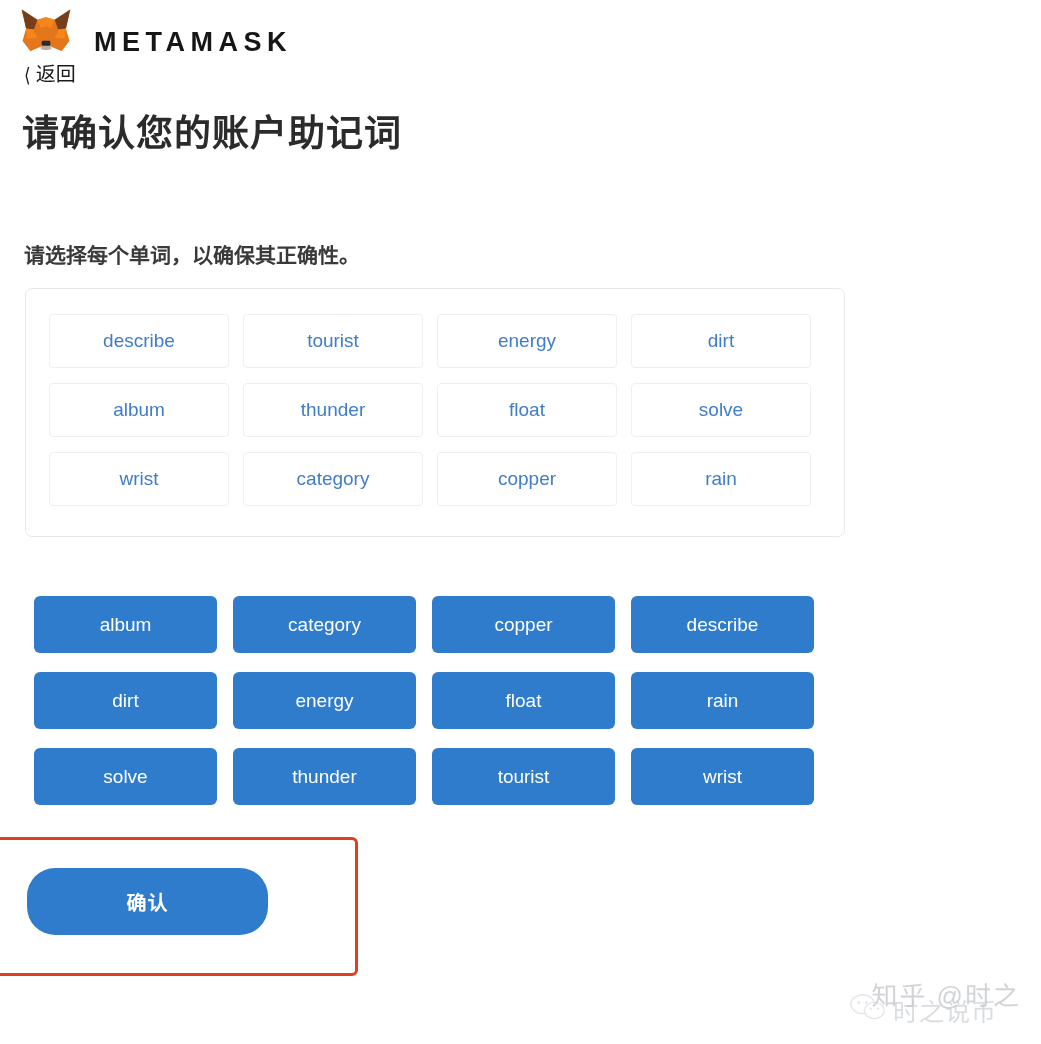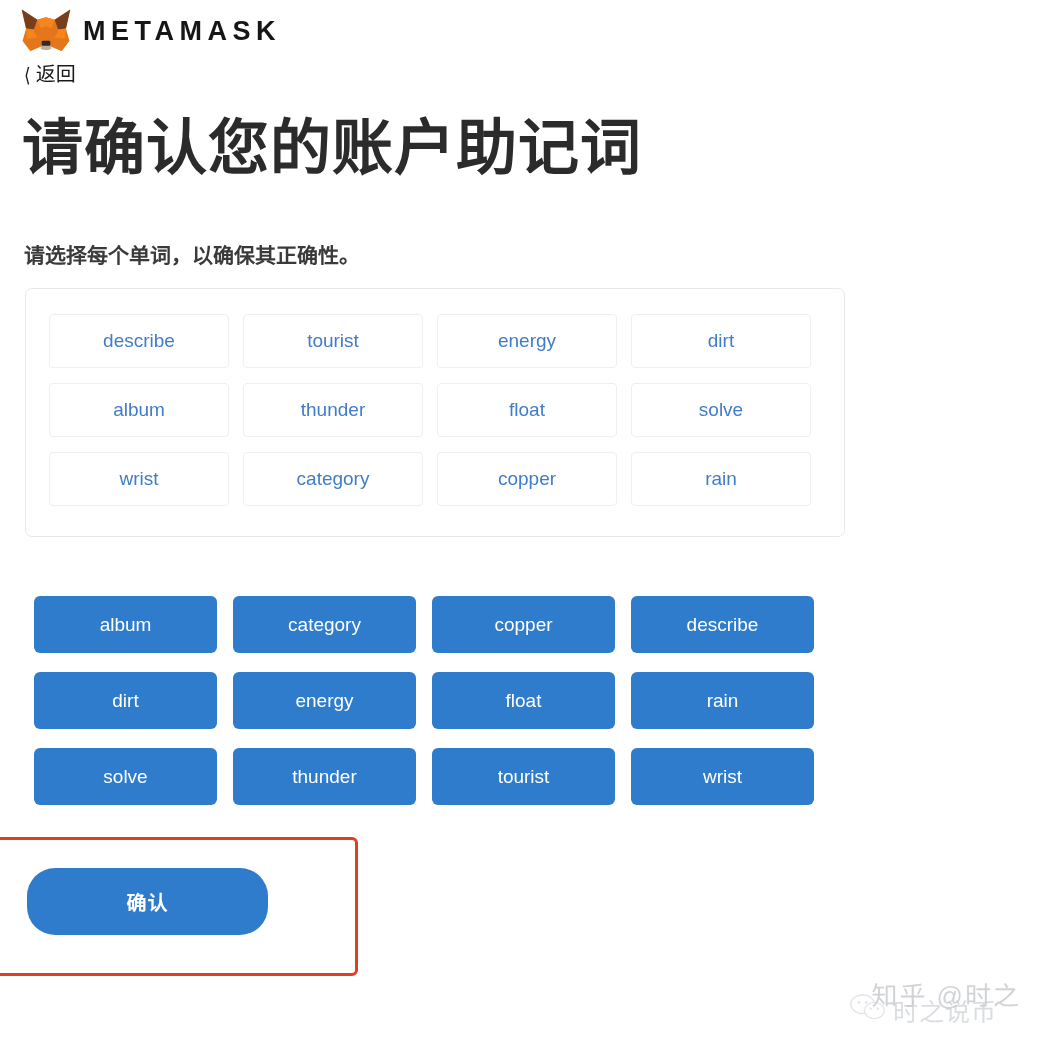--- a/index.html
+++ b/index.html
@@ -17,22 +17,22 @@
     color: #24292e;
     position: relative;
   }
 
   
   #brand-header {
     position: absolute;
     left: 18px;
     top: 6px;
     display: flex;
-    align-items: center;
-    gap: 9px;
+    align-items: flex-end;
+    gap: 20px;
   }
 
   #fox-logo {
     width: 56px;
     height: 52px;
     display: block;
   }
 
   #wordmark {
     font-size: 27px;
@@ -59,21 +59,21 @@
     font-size: 17px;
     color: #1b1b1b;
     transform: scaleY(1.15);
   }
 
   
   #page-title {
     position: absolute;
     left: 22px;
     top: 112px;
-    font-size: 61px;
+    font-size: 37px;
     font-weight: 700;
     letter-spacing: 1px;
     color: #2b2b2b;
     line-height: 1.2;
     white-space: nowrap;
   }
 
   #page-subtitle {
     position: absolute;
     left: 24px;

